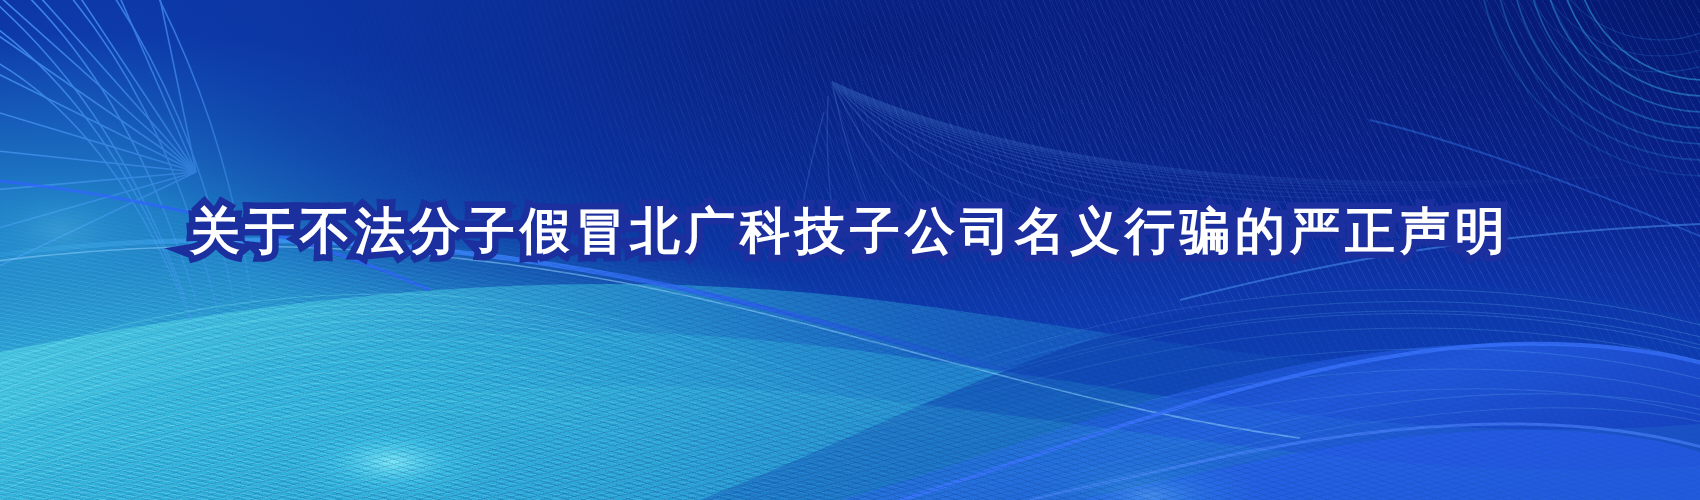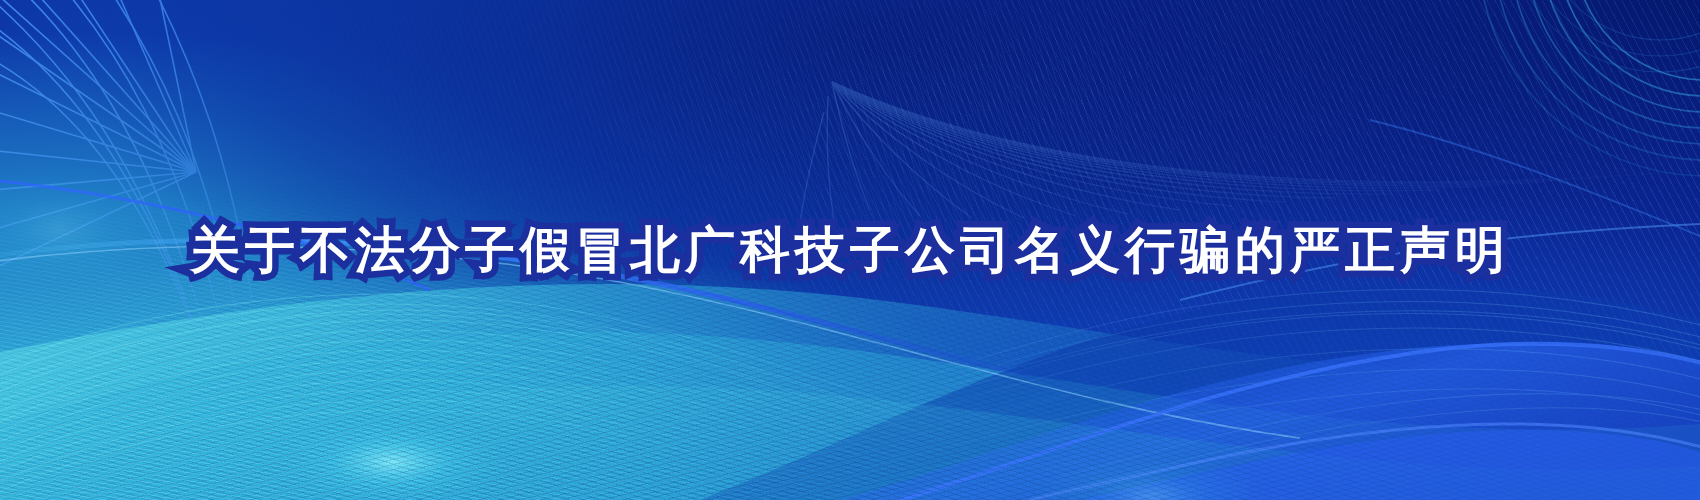--- a/index.html
+++ b/index.html
@@ -65,21 +65,21 @@
   
   #vector-art{position:absolute;inset:0;width:1700px;height:500px;}
 
   
   #title-wrap{
     position:absolute;
     left:0; right:0;
     top:206px;
     height:88px;
     display:flex;
-    align-items:center;
+    align-items:flex-start;
     justify-content:center;
   }
   #banner-title{
     margin:0;
     font-size:50px;
     font-weight:700;
     line-height:1;
     letter-spacing:5px;
     color:#ffffff;
     white-space:nowrap;

